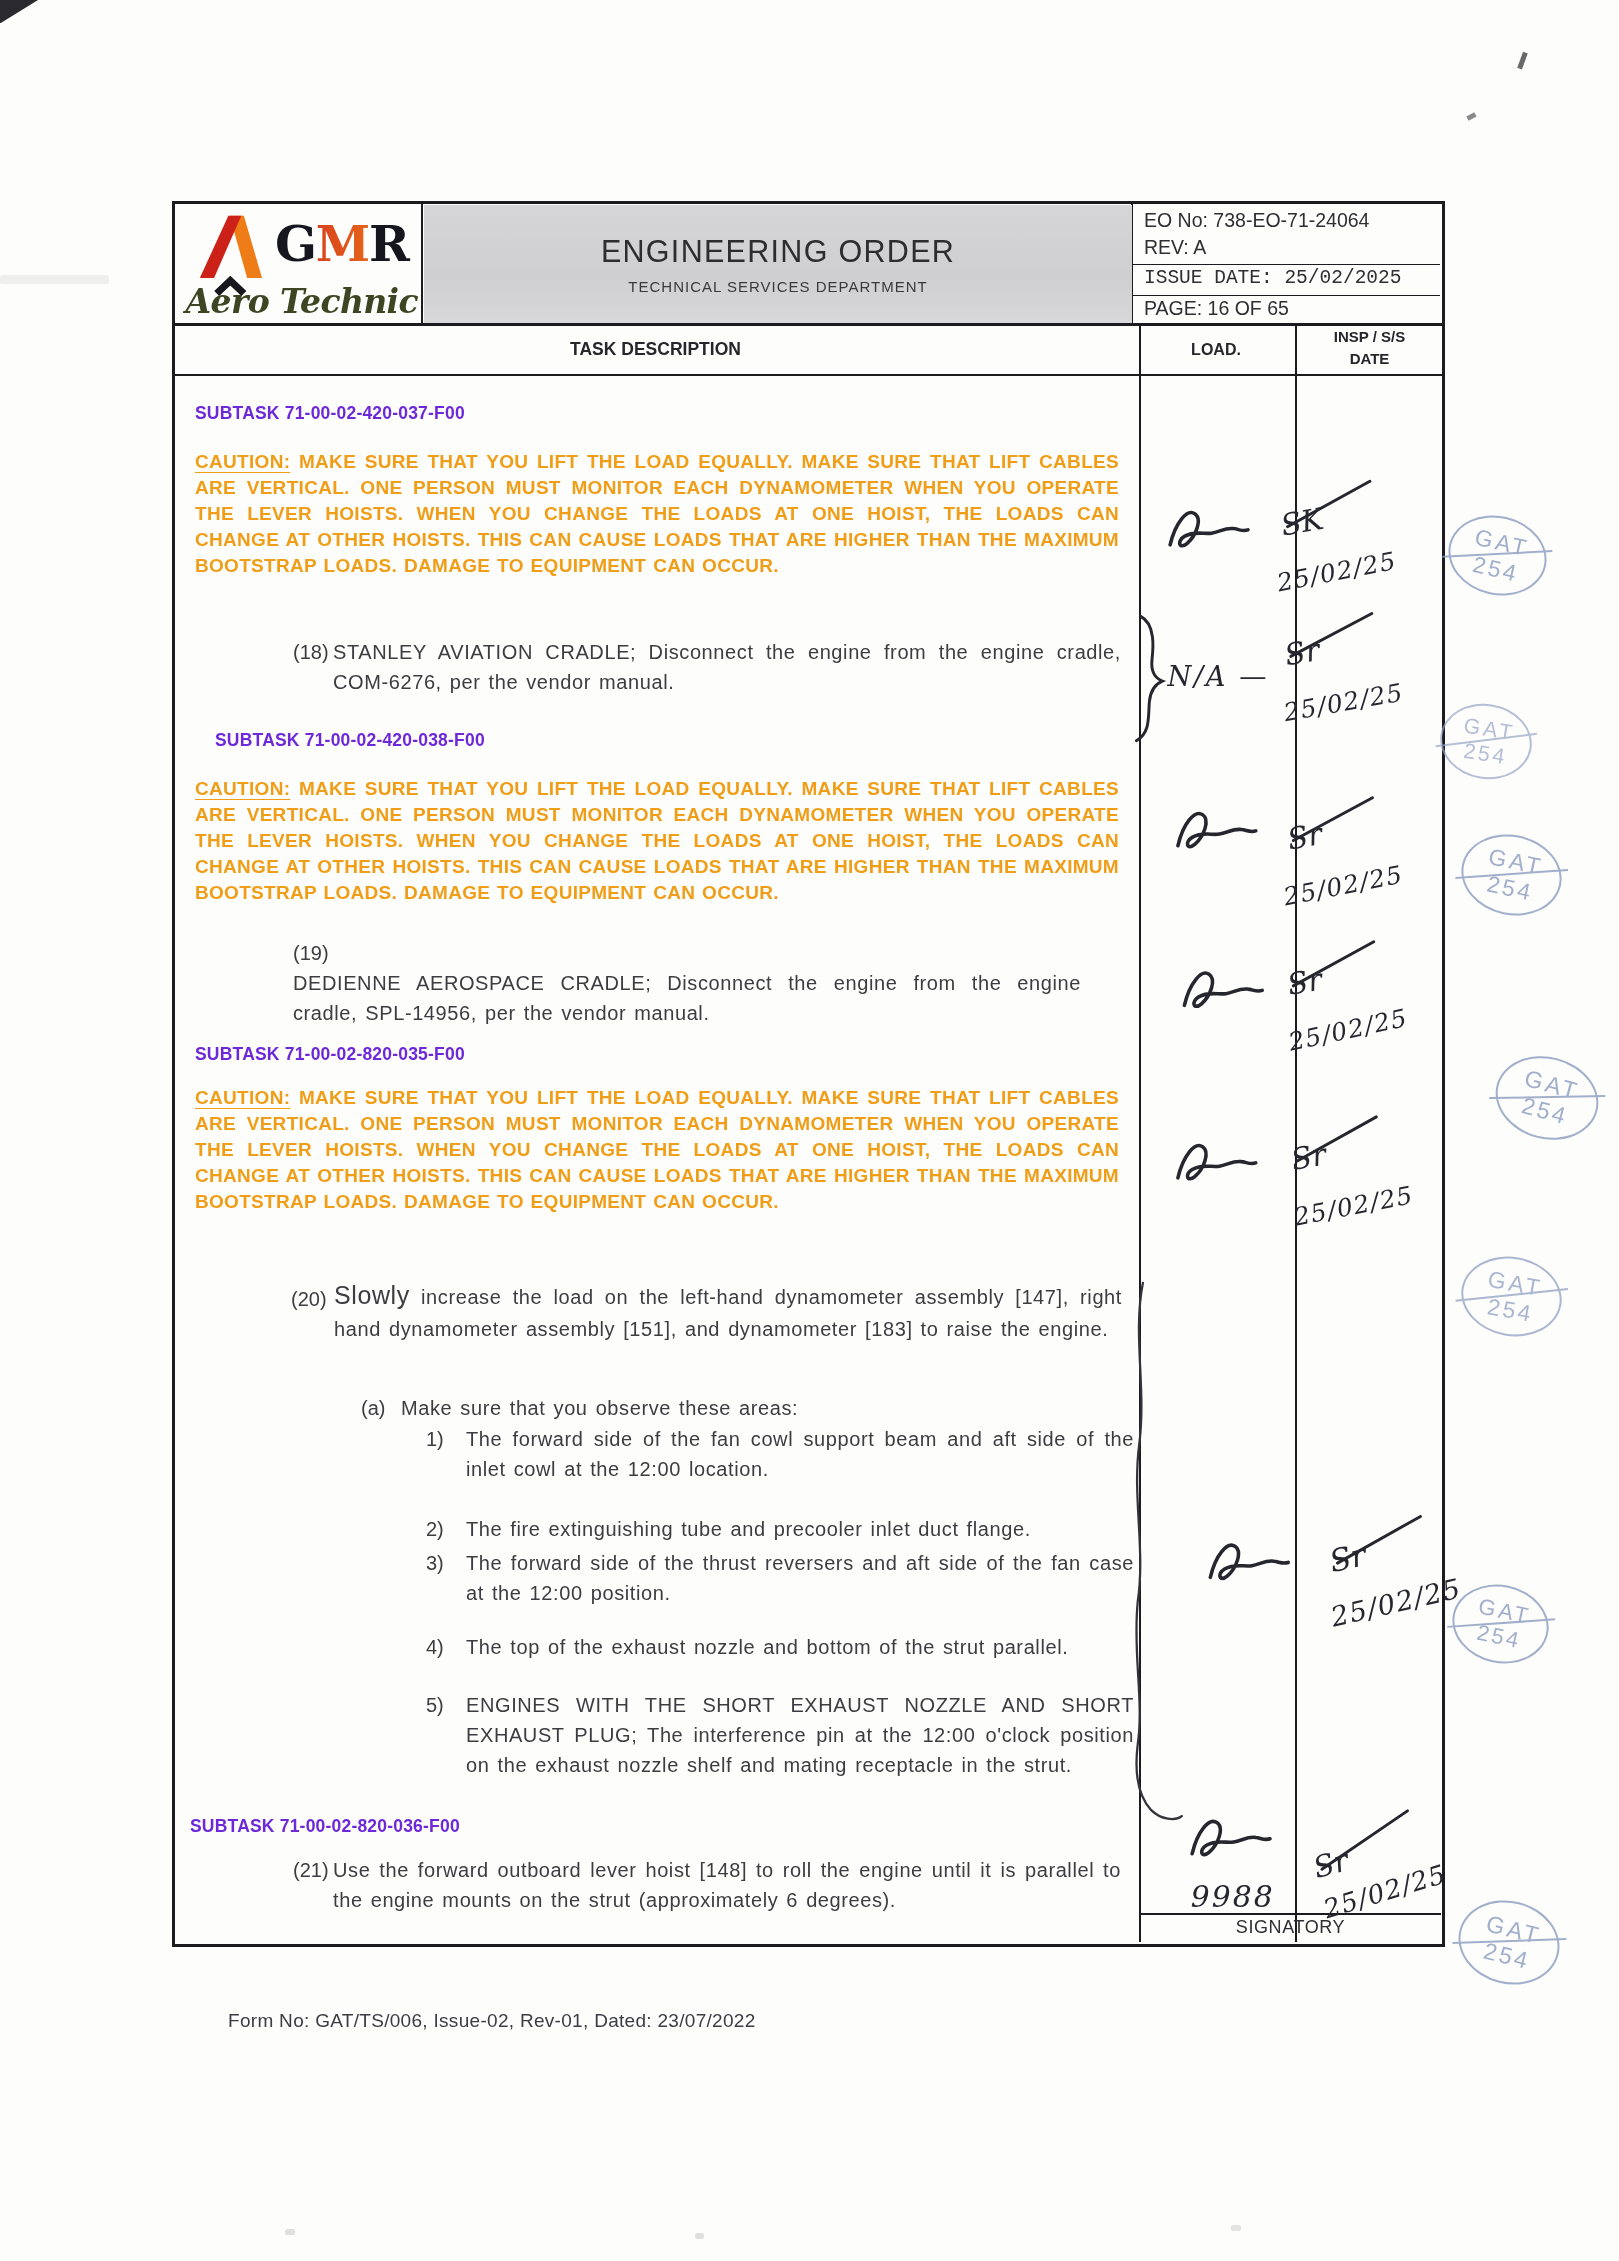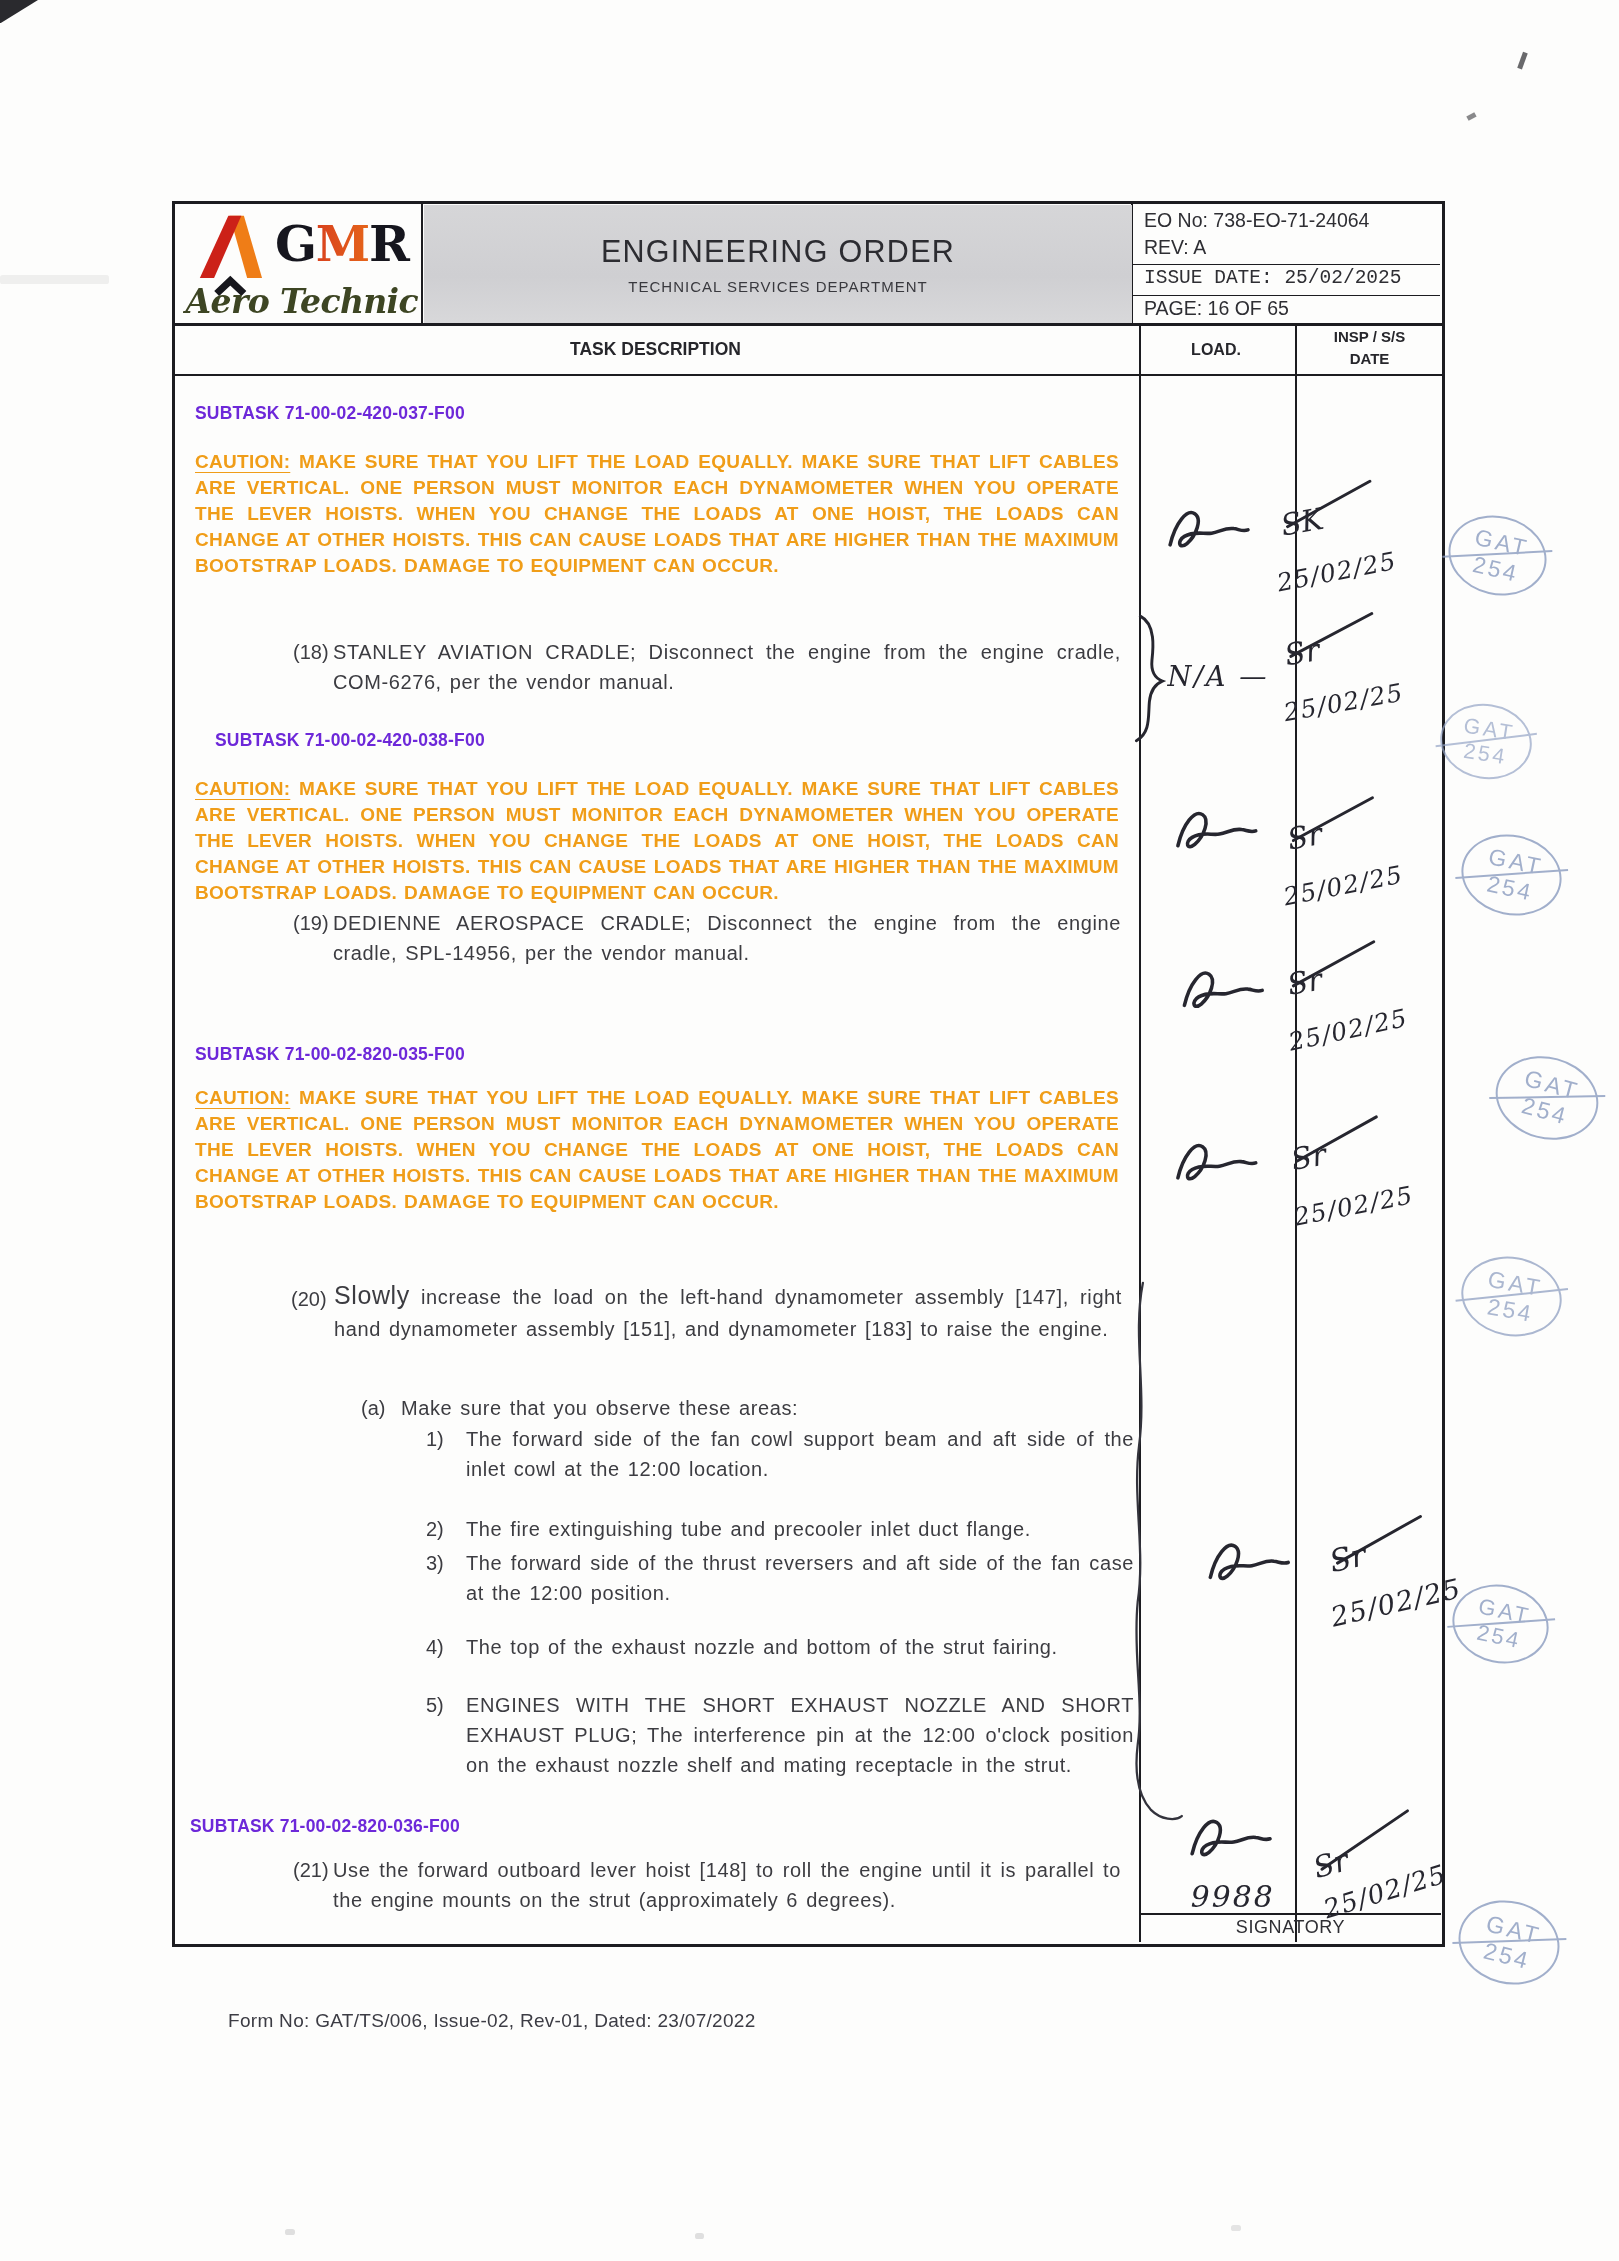--- a/index.html
+++ b/index.html
@@ -119,21 +119,21 @@
     <div class="item-no">(18)</div>
     <div class="item-text" style="width:788px;">STANLEY AVIATION CRADLE; Disconnect the engine from the engine cradle, COM-6276, per the vendor manual.</div>
   </div>
 
   <div class="subtask" style="left:195px;top:730px;margin-left:20px;">SUBTASK 71-00-02-420-038-F00</div>
 
   <div class="caution" style="left:195px;top:776px;color:#f09d18;">
     <span class="c-label">CAUTION:</span><span> MAKE SURE THAT YOU LIFT THE LOAD EQUALLY. MAKE SURE THAT LIFT CABLES ARE VERTICAL. ONE PERSON MUST MONITOR EACH DYNAMOMETER WHEN YOU OPERATE THE LEVER HOISTS. WHEN YOU CHANGE THE LOADS AT ONE HOIST, THE LOADS CAN CHANGE AT OTHER HOISTS. THIS CAN CAUSE LOADS THAT ARE HIGHER THAN THE MAXIMUM BOOTSTRAP LOADS. DAMAGE TO EQUIPMENT CAN OCCUR.</span>
   </div>
 
-  <div class="item-row" style="left:293px;top:908px;width:830px;">
+  <div class="item-row" style="left:293px;top:938px;width:830px;flex-direction:column;">
     <div class="item-no">(19)</div>
     <div class="item-text" style="width:788px;">DEDIENNE AEROSPACE CRADLE; Disconnect the engine from the engine cradle, SPL-14956, per the vendor manual.</div>
   </div>
 
   <div class="subtask" style="left:195px;top:1044px;">SUBTASK 71-00-02-820-035-F00</div>
 
   <div class="caution" style="left:195px;top:1085px;color:#f09d18;">
     <span class="c-label">CAUTION:</span><span> MAKE SURE THAT YOU LIFT THE LOAD EQUALLY. MAKE SURE THAT LIFT CABLES ARE VERTICAL. ONE PERSON MUST MONITOR EACH DYNAMOMETER WHEN YOU OPERATE THE LEVER HOISTS. WHEN YOU CHANGE THE LOADS AT ONE HOIST, THE LOADS CAN CHANGE AT OTHER HOISTS. THIS CAN CAUSE LOADS THAT ARE HIGHER THAN THE MAXIMUM BOOTSTRAP LOADS. DAMAGE TO EQUIPMENT CAN OCCUR.</span>
   </div>
 
@@ -159,21 +159,21 @@
     <div class="item-text" style="width:668px;text-align:left;">The fire extinguishing tube and precooler inlet duct flange.</div>
   </div>
 
   <div class="item-row" style="left:426px;top:1548px;width:710px;">
     <div class="item-no">3)</div>
     <div class="item-text" style="width:668px;">The forward side of the thrust reversers and aft side of the fan case at the 12:00 position.</div>
   </div>
 
   <div class="item-row" style="left:426px;top:1632px;width:710px;">
     <div class="item-no">4)</div>
-    <div class="item-text" style="width:668px;text-align:left;">The top of the exhaust nozzle and bottom of the strut fairing.</div>
+    <div class="item-text" style="width:668px;text-align:left;">The top of the exhaust nozzle and bottom of the strut parallel.</div>
   </div>
 
   <div class="item-row" style="left:426px;top:1690px;width:710px;">
     <div class="item-no">5)</div>
     <div class="item-text" style="width:668px;">ENGINES WITH THE SHORT EXHAUST NOZZLE AND SHORT EXHAUST PLUG; The interference pin at the 12:00 o'clock position on the exhaust nozzle shelf and mating receptacle in the strut.</div>
   </div>
 
   <div class="subtask" style="left:190px;top:1816px;">SUBTASK 71-00-02-820-036-F00</div>
 
   <div class="item-row" style="left:293px;top:1855px;width:830px;">

